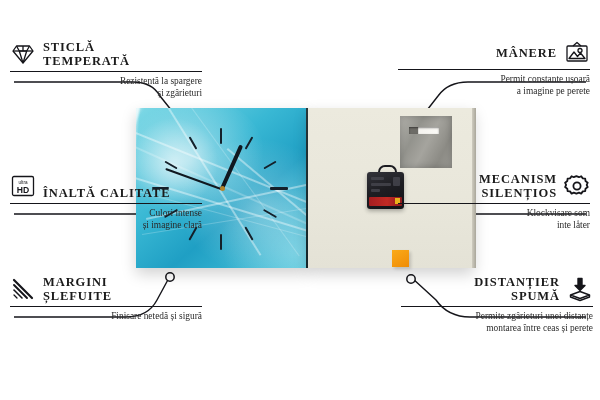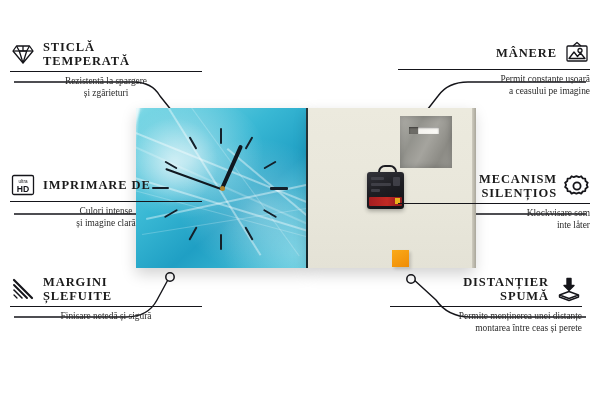--- a/index.html
+++ b/index.html
@@ -99,35 +99,35 @@
     font-size:12.5px;font-weight:700;letter-spacing:.9px;
     color:#1b1b1b;line-height:14px;text-transform:uppercase;
   }
   .callout .rule{height:1.4px;background:#15151a;margin:3px 0 4px 0;}
   .callout .sub{
     font-family:"Liberation Serif", serif;
     font-size:9.4px;line-height:11.4px;color:#2b2b2b;
   }
   .callout.left .head{justify-content:flex-start;}
   .callout.left .title{text-align:left;}
-  .callout.left .sub{text-align:center;}
+  .callout.left .sub{text-align:right;}
   .callout.right .head{justify-content:flex-end;flex-direction:row;}
   .callout.right .title{text-align:right;}
   .callout.right .sub{text-align:right;}
 
   .ico{width:26px;height:26px;flex:0 0 26px;display:block;text-align:center;}
   .ico svg{display:block;width:26px;height:26px;}
 
   
   #c-glass   {left:10px; top:40px;}
   #c-print   {left:10px; top:172px;}
   #c-edges   {left:10px; top:275px;}
   #c-handles {left:398px;top:40px;}
   #c-silent  {left:398px;top:172px;}
-  #c-spacer  {left:390px;top:275px;}
+  #c-spacer  {left:401px;top:275px;}
 </style>
 </head>
 <body>
 
 <div id="stage">
 
   <svg id="wires" viewBox="0 0 600 400" xmlns="http://www.w3.org/2000/svg">
     <g fill="none" stroke="#15151a" stroke-width="1.4">
       <path d="M14 82 L133 82 Q152 82 160 96 L176 116"></path>
       <path d="M14 214 L138 214 Q156 214 164 206 L176 196"></path>
@@ -228,21 +228,21 @@
   <div class="callout left" id="c-print">
     <div class="head">
       <span class="ico">
         <svg viewBox="0 0 26 26">
           <rect x="2.5" y="3.5" width="21" height="19" fill="none" stroke="#15151a" stroke-width="1.3" rx="1.5"></rect>
           <text x="13" y="11.4" text-anchor="middle" font-family="Liberation Sans, sans-serif" font-size="4.6" fill="#15151a">ultra</text>
           <text x="13" y="20" text-anchor="middle" font-family="Liberation Sans, sans-serif" font-size="8.6" font-weight="bold" fill="#15151a">HD</text>
         </svg>
       </span>
       <span class="title">
-        <span>IMPRIMARE DE</span><br>
+        <br><span>ÎNALTĂ CALITATE</span>
       </span>
     </div>
     <div class="rule"></div>
     <div class="sub">
       <span>Culori intense</span><br><span>și imagine clară</span>
     </div>
   </div>
 
   <div class="callout left" id="c-edges">
     <div class="head">
@@ -277,21 +277,21 @@
           <path d="M9 6 L13 2.5 L17 6"></path>
           <rect x="3" y="6" width="20" height="15" rx="1"></rect>
           <path d="M5 18.5 L10 12 L13.5 16.5 L16.5 13 L21 18.5 Z" fill="none"></path>
           <circle cx="16" cy="10.5" r="2"></circle>
         </g>
           </svg>
       </span>
     </div>
     <div class="rule"></div>
     <div class="sub">
-      <span>Permit constante ușoară</span><br><span>a ceasului pe imagine</span>
+      <span>Permit constante ușoară</span><br><span>a imagine pe perete</span>
     </div>
   </div>
 
   <div class="callout right" id="c-silent">
     <div class="head">
       <span class="title">
         <span>MECANISM</span><br><span>SILENȚIOS</span>
       </span>
       <span class="ico">
         <svg viewBox="0 0 26 26">
@@ -318,17 +318,17 @@
             <g fill="none" stroke="#15151a" stroke-width="1.4" stroke-linejoin="round">
           <path d="M11 2.5 h4 v7 h3 l-5 5 -5 -5 h3 Z" fill="#15151a"></path>
           <path d="M13 15.5 L22.5 19 L13 22.5 L3.5 19 Z"></path>
           <path d="M3.5 19 v2 L13 24.5 L22.5 21 v-2"></path>
         </g>
           </svg>
       </span>
     </div>
     <div class="rule"></div>
     <div class="sub">
-      <span>Permite menținerea unei distanțe</span><br><span>montarea între ceas și perete</span>
+      <span>Permite zgârieturi unei distanțe</span><br><span>montarea între ceas și perete</span>
     </div>
   </div>
 
 </div>
 
 </body></html>

